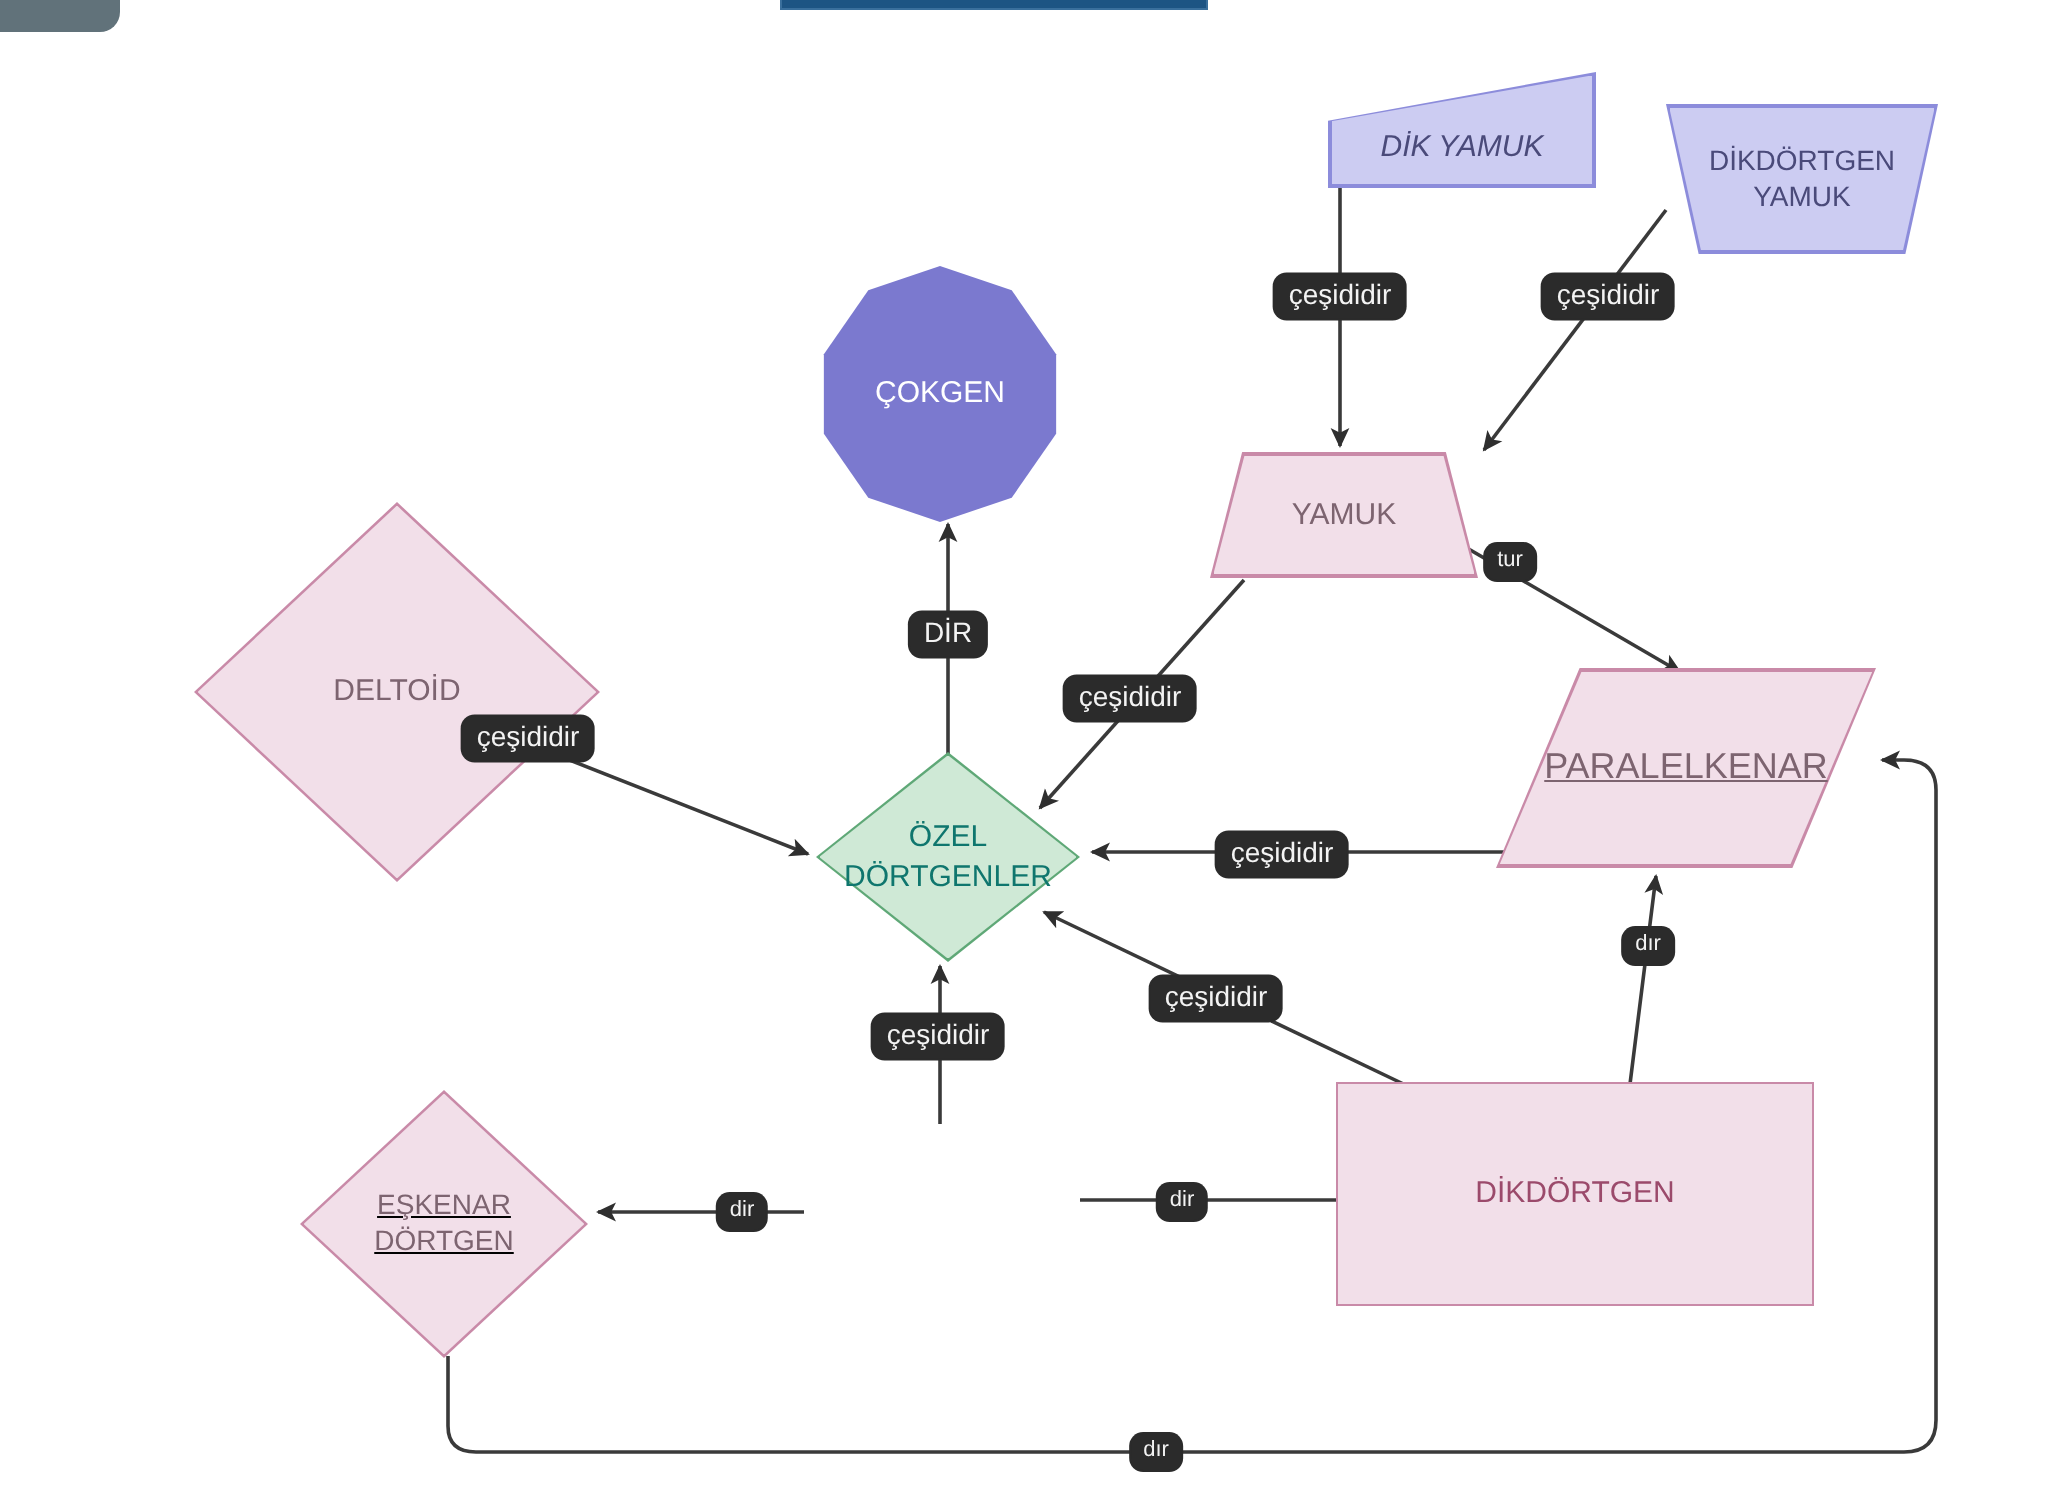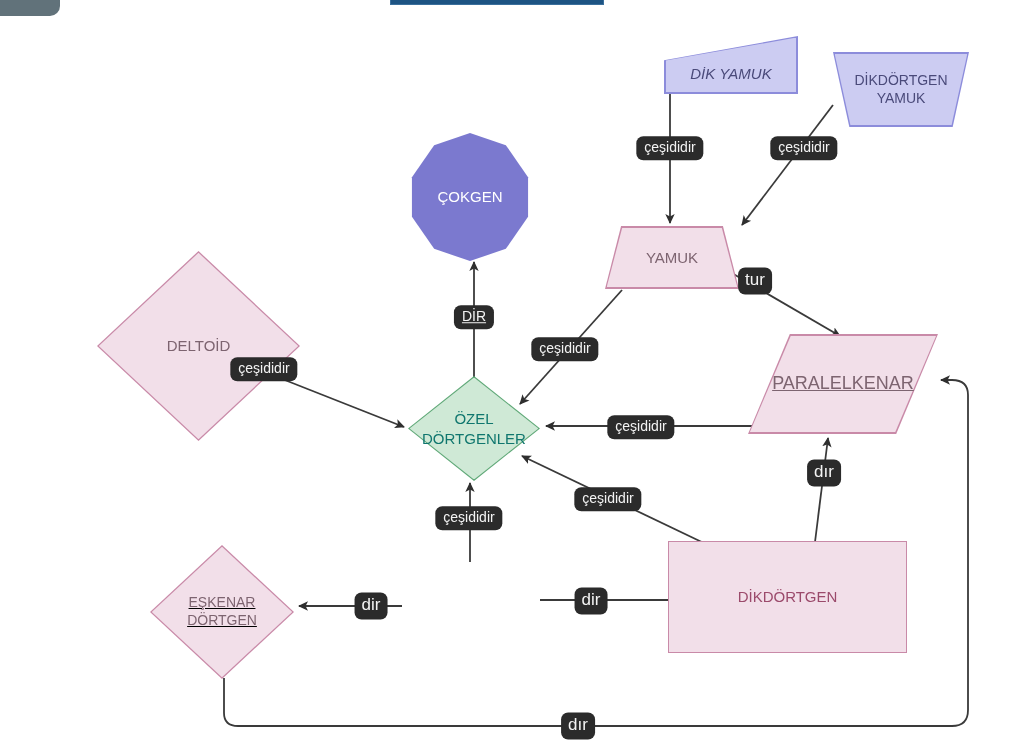--- a/index.html
+++ b/index.html
@@ -94,21 +94,21 @@
     color: #f3f3f3;
     border-radius: 6px;
     padding: 2px 7px 3px 7px;
     font-size: 14px;
     line-height: 1.18;
     white-space: nowrap;
     transform: translate(-50%, -50%);
     z-index: 6;
     box-shadow: 0 0 0 1px #2b2b2b;
   }
-  .edge-label.small { font-size: 17px; padding: 2px 6px 3px 6px; }
+  .edge-label.small { font-size: 11px; padding: 2px 6px 3px 6px; }
 </style>
 </head>
 <body>
 
 <div id="canvas">
 
   <div class="chrome-tab"></div>
   <div class="chrome-bar"></div>
 
   <svg id="edges" viewBox="0 0 1024 755" xmlns="http://www.w3.org/2000/svg">
@@ -214,21 +214,21 @@
   </div>
 
 
   <div class="node pinkfill" style="left:668px; top:541px; width:239px; height:112px;">
     <span class="lbl pinktext" style="font-size:15px;">DİKDÖRTGEN</span>
   </div>
 
   <div class="edge-label" style="left:670px; top:148px;">çeşididir</div>
   <div class="edge-label" style="left:804px; top:148px;">çeşididir</div>
   <div class="edge-label" style="left:565px; top:349px;">çeşididir</div>
-  <div class="edge-label" style="left:474px; top:317px;text-decoration:underline;">DİR</div>
+  <div class="edge-label" style="left:474px; top:317px;">DİR</div>
   <div class="edge-label" style="left:264px; top:369px;">çeşididir</div>
   <div class="edge-label" style="left:641px; top:427px;">çeşididir</div>
   <div class="edge-label small" style="left:755px; top:281px;">tur</div>
   <div class="edge-label small" style="left:824px; top:473px;">dır</div>
   <div class="edge-label" style="left:608px; top:499px;">çeşididir</div>
   <div class="edge-label" style="left:469px; top:518px;">çeşididir</div>
   <div class="edge-label small" style="left:371px; top:606px;">dir</div>
   <div class="edge-label small" style="left:591px; top:601px;">dir</div>
   <div class="edge-label small" style="left:578px; top:726px;">dır</div>
 

